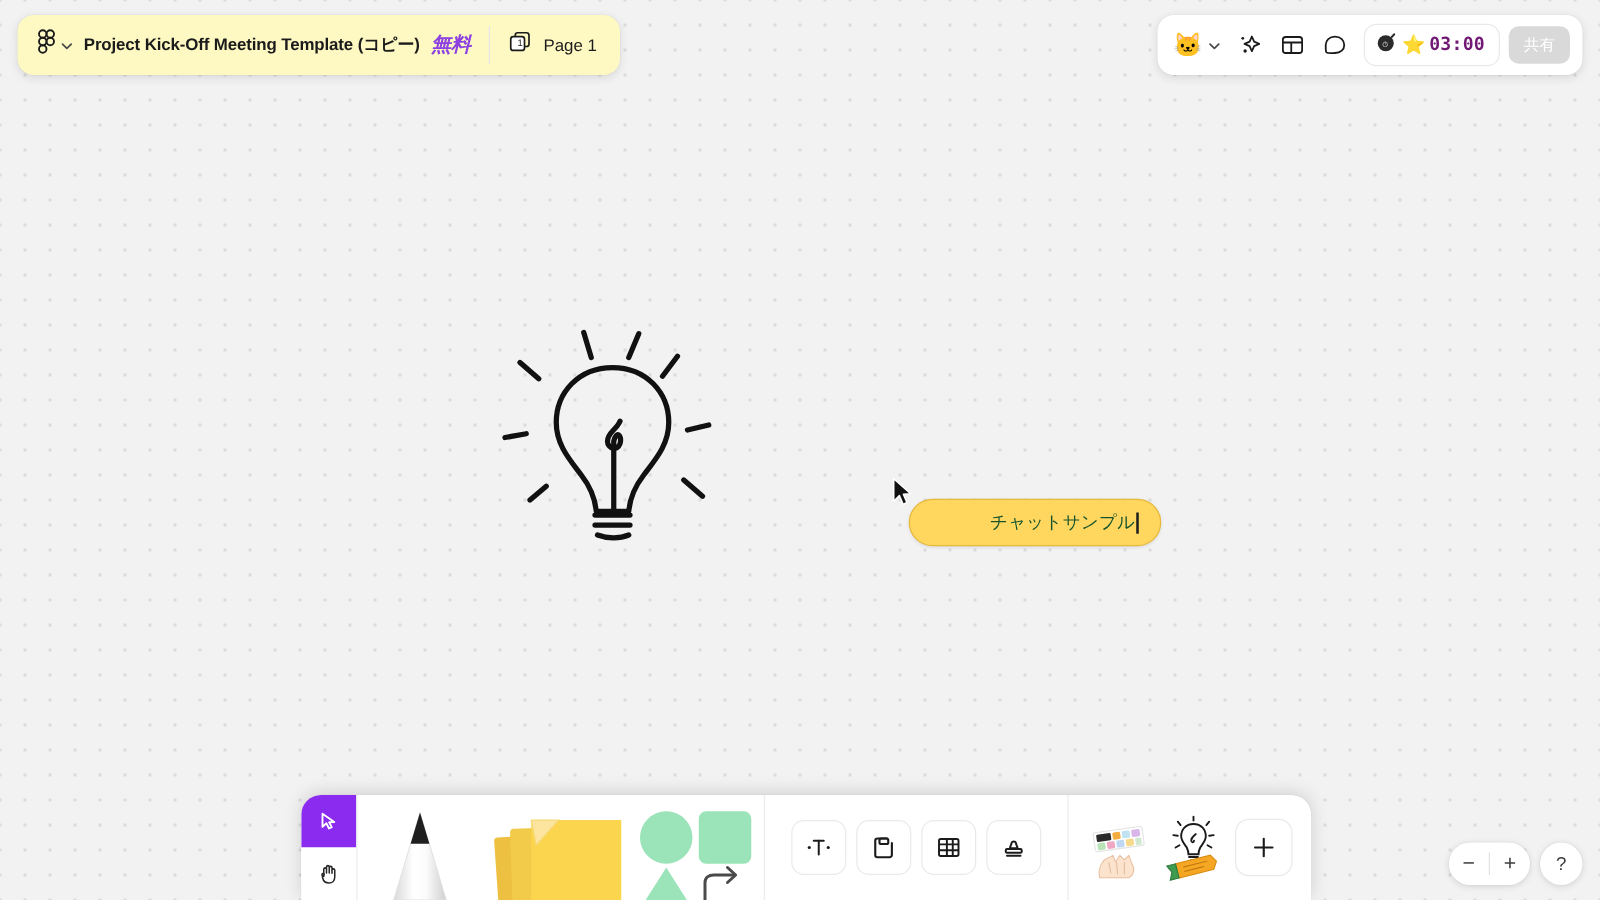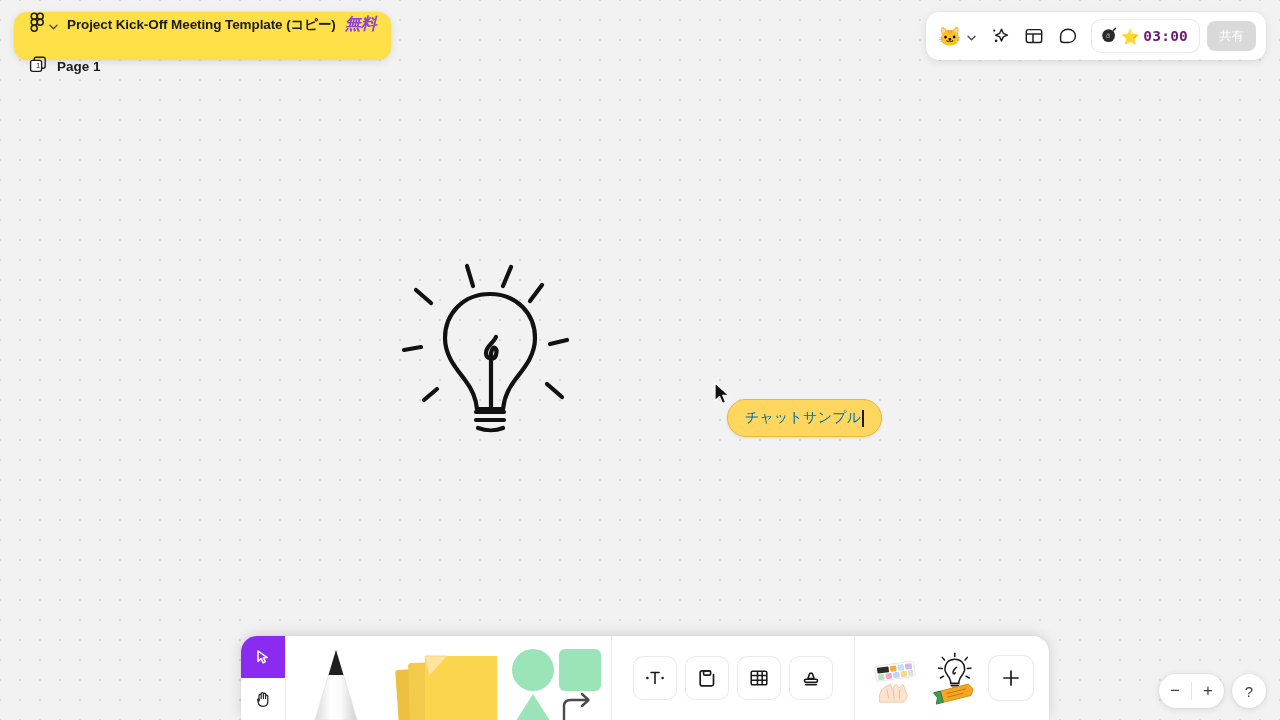--- a/index.html
+++ b/index.html
@@ -20,27 +20,26 @@
     background-image: radial-gradient(circle, #d8d8d8 1.1px, transparent 1.2px);
     background-size: 20px 20px;
     background-position: 10px 10px;
   }
 
   
   #topbar-left {
     position: absolute;
     left: 14px; top: 12px;
     height: 48px;
-    background: #fde047;
+    background: #fef9c3;
     border-radius: 13px;
     box-shadow: 0 2px 8px rgba(0,0,0,.10), 0 0 0 .5px rgba(0,0,0,.04);
     display: flex;
     align-items: stretch;
     z-index: 20;
-    flex-direction: column;
   }
   .tb-file {
     display: flex; align-items: center;
     padding: 0 14px 0 16px;
     gap: 9px;
   }
   .logo-btn { display: flex; align-items: center; gap: 4px; cursor: pointer; }
   .file-name {
     font-size: 13.5px;
     font-weight: bold;
@@ -55,21 +54,21 @@
     white-space: nowrap;
     font-style: italic;
   }
   .tb-divider { width: 1px; background: #e8e8e8; margin: 9px 0; }
   .tb-page {
     display: flex; align-items: center; gap: 9px;
     padding: 0 18px 0 15px;
     cursor: pointer;
   }
   .page-label {
-    font-size: 13.5px; font-weight: bold; color: #1b1b1b;
+    font-size: 13.5px; font-weight: normal; color: #1b1b1b;
     white-space: nowrap;
   }
 
   #topbar-right {
     position: absolute;
     right: 14px; top: 12px;
     height: 48px;
     background: #ffffff;
     border-radius: 13px;
     box-shadow: 0 2px 8px rgba(0,0,0,.10), 0 0 0 .5px rgba(0,0,0,.04);
@@ -132,23 +131,24 @@
     display: flex; align-items: center;
     padding: 0 17px;
     background: #ffd75e;
     border: 1.5px solid #e8b93a;
     border-radius: 19px;
     box-shadow: 0 1px 3px rgba(0,0,0,.10);
     z-index: 6;
   }
   .chat-text {
     font-size: 14px;
-    color: #0369a1;
+    color: #14532d;
     white-space: nowrap;
     letter-spacing: .2px;
+    margin-left: 47px;
   }
   .caret {
     display: inline-block;
     width: 1.5px; height: 17px;
     background: #1d1d1d;
     margin-left: 1px;
   }
   #mouse-cursor { position: absolute; left: 713px; top: 382px; z-index: 9; }
 
   

